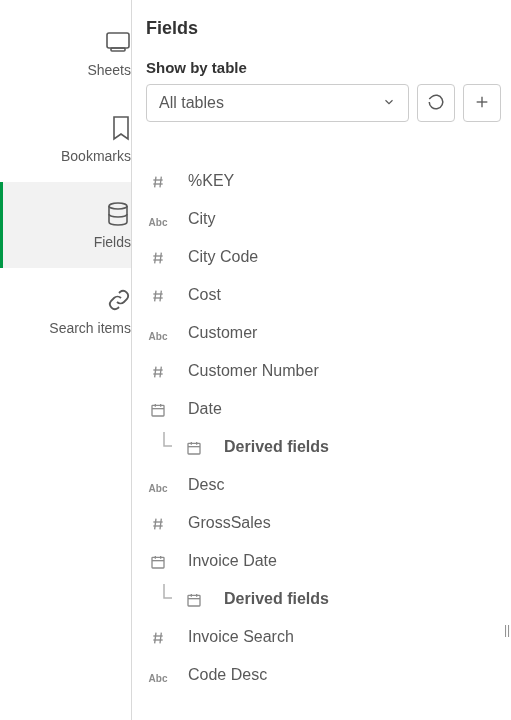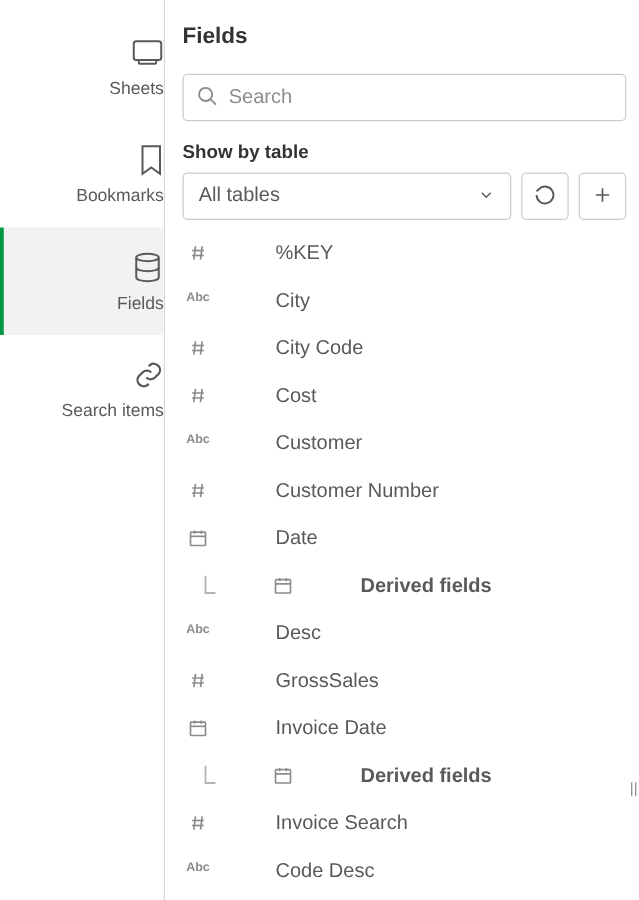--- a/index.html
+++ b/index.html
@@ -87,21 +87,21 @@
   .search-wrap input::placeholder { color: #8c8c8c; }
   .subtitle {
     font-size: 15px;
     font-weight: 600;
     color: #333;
     margin-bottom: 8px;
   }
   .controls-row {
     display: flex;
     gap: 8px;
-    margin-bottom: 18px;
+    margin-bottom: 30px;
   }
   .dropdown {
     flex: 1;
     height: 38px;
     border: 1px solid #ccc;
     border-radius: 4px;
     display: flex;
     align-items: center;
     justify-content: space-between;
     padding: 0 12px;
@@ -131,24 +131,23 @@
   }
   .fields-scroll::-webkit-scrollbar { width: 12px; }
   .fields-scroll::-webkit-scrollbar-track { background: #f2f2f2; }
   .fields-scroll::-webkit-scrollbar-thumb { background: #ccc; }
   .fields-scroll::-webkit-scrollbar-button:single-button {
     background: #e6e6e6;
     height: 12px;
   }
   .field-row {
     display: flex;
-    align-items: flex-start;
+    align-items: flex-end;
     height: 38px;
     cursor: pointer;
-    gap: 32px;
   }
   .field-row .type-icon {
     width: 24px;
     display: flex;
     justify-content: center;
     color: #8c8c8c;
     margin-right: 18px;
   }
   .field-row.child {
     padding-left: 14px;
@@ -223,29 +222,20 @@
           <path d="M14 10a5 5 0 0 0-7 0l-3 3a5 5 0 0 0 7 7l1-1"></path>
         </svg>
       </div>
       <div class="label">Search items</div>
     </div>
   </div>
 
 <div class="main">
   <div class="title">Fields</div>
 
-  <div class="search-wrap">
-    <span>
-      <svg width="18" height="18" viewBox="0 0 24 24" fill="none" stroke="#8c8c8c" stroke-width="2">
-          <circle cx="10" cy="10" r="7"></circle>
-          <line x1="21" y1="21" x2="15" y2="15"></line>
-        </svg>
-    </span>
-    <input type="text" placeholder="Search" style="">
-  </div>
 
   <div class="subtitle">Show by table</div>
 
   <div class="controls-row">
     <div class="dropdown">
       <span class="dd-label">All tables</span>
       <span>
         <svg width="14" height="14" viewBox="0 0 24 24" fill="none" stroke="#595959" stroke-width="2">
             <polyline points="6 9 12 15 18 9"></polyline>
           </svg>

